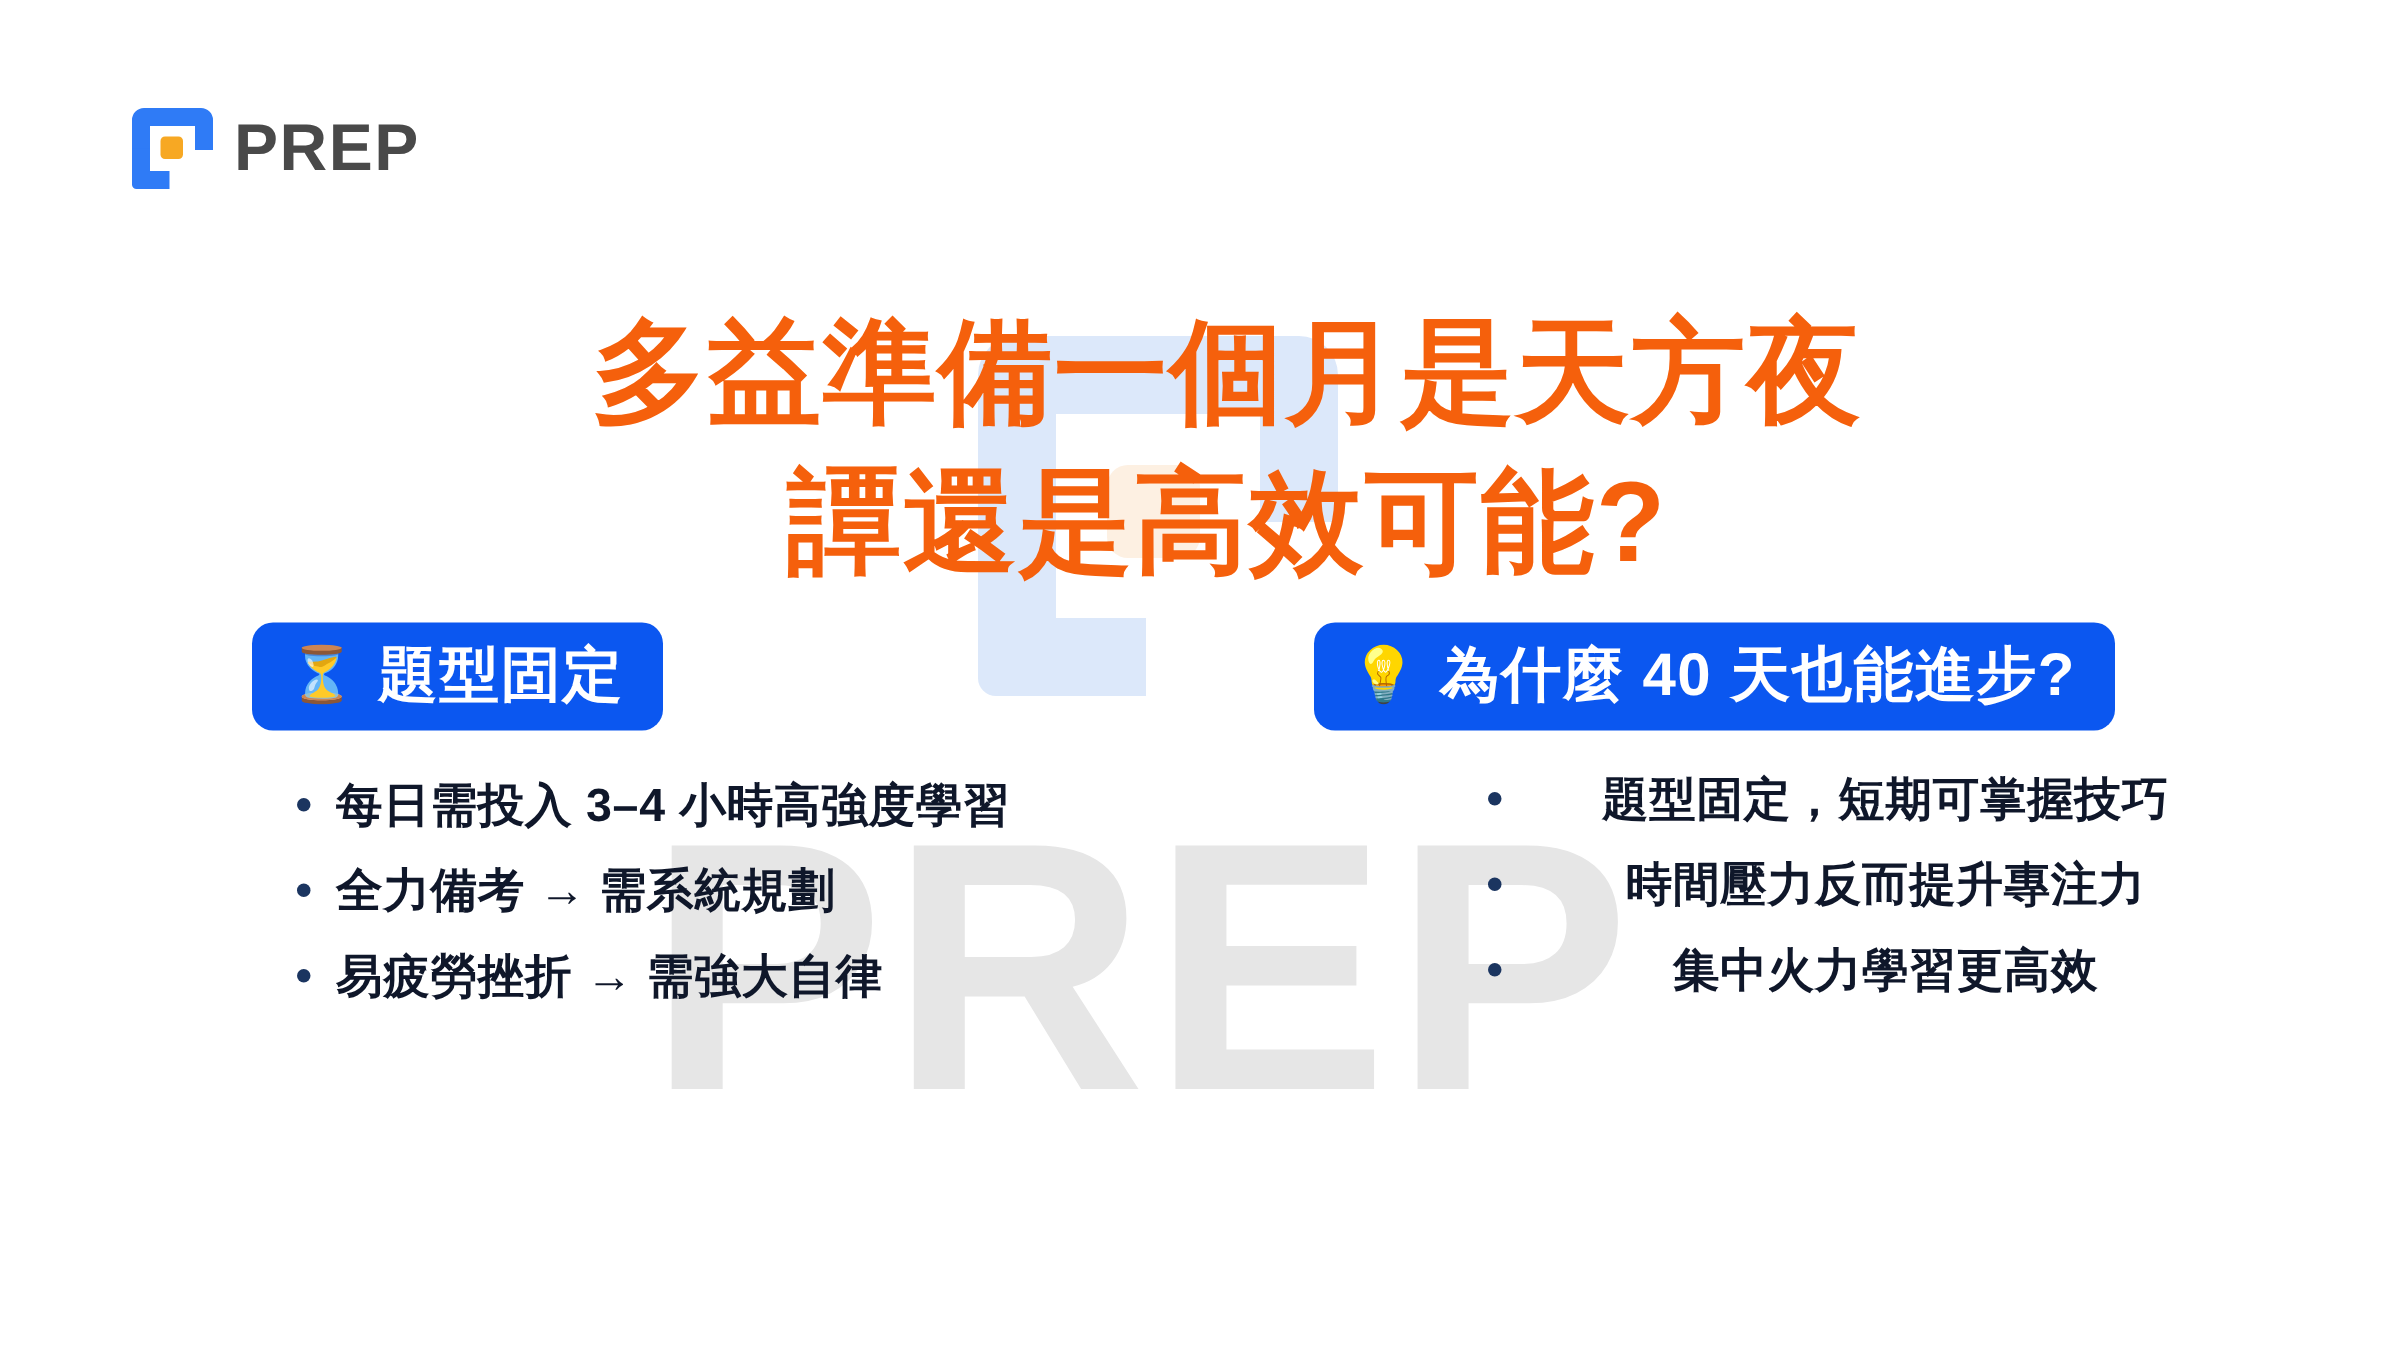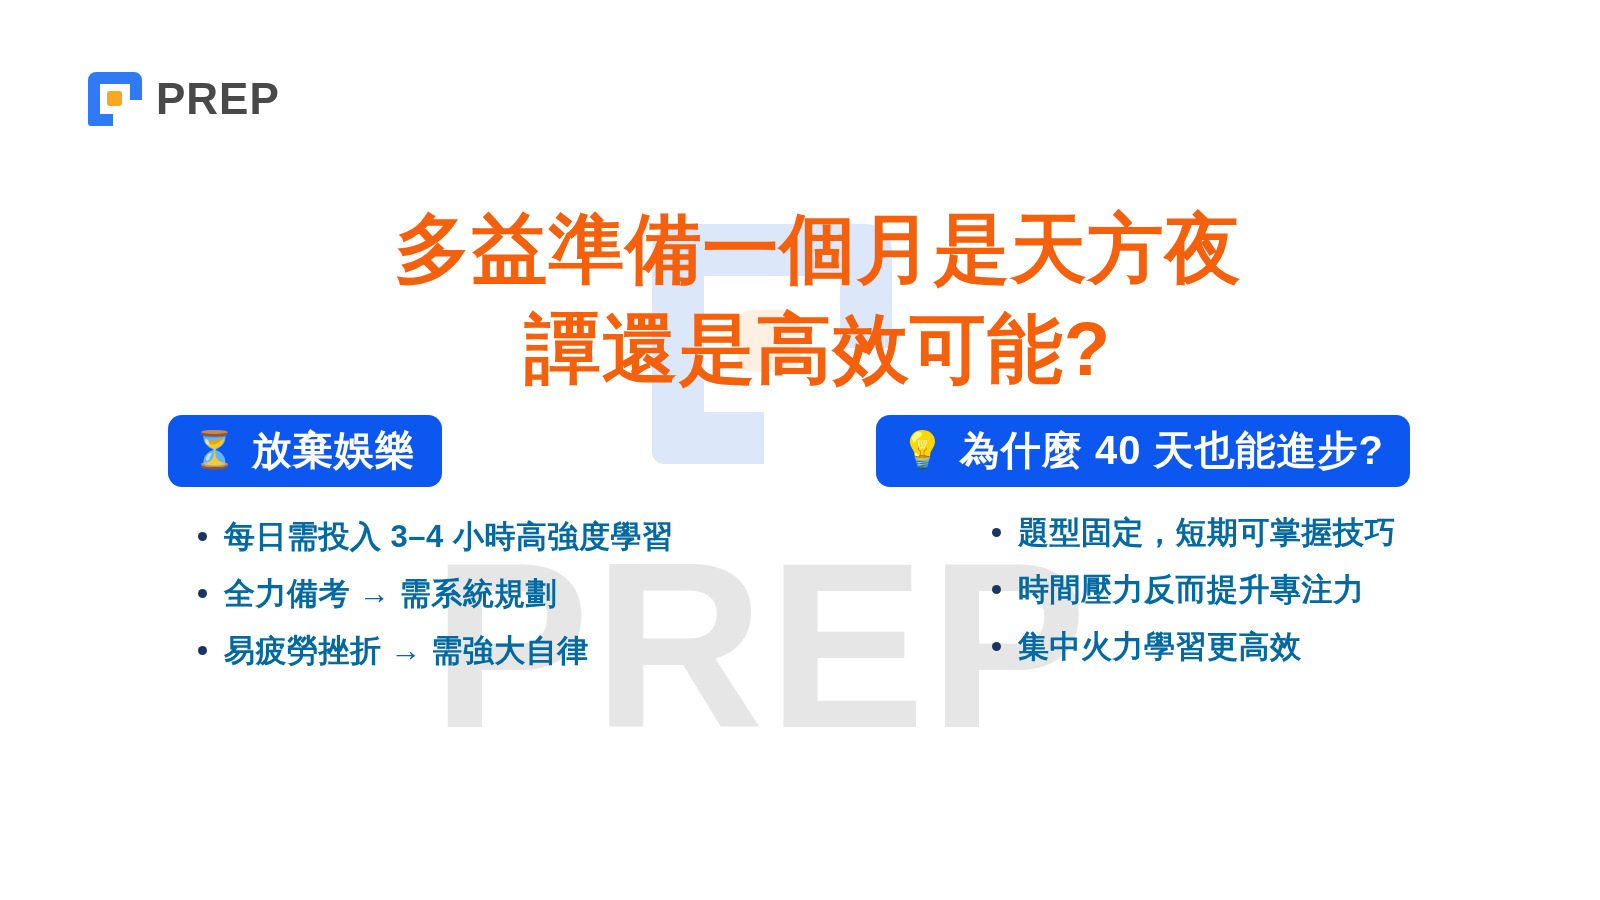--- a/index.html
+++ b/index.html
@@ -180,41 +180,41 @@
   }
 
   .bullets {
     list-style: none;
     margin: 0;
     padding: 0;
     margin-top: 34px;
   }
   .bullets li {
     position: relative;
-    color: #0369a1;
+    color: #0f172a;
     font-size: 31px;
     font-weight: 700;
     line-height: 1;
     padding-left: 44px;
     margin-bottom: 26px;
     letter-spacing: 0.5px;
     white-space: nowrap;
   }
   .bullets li::before {
     content: "";
     position: absolute;
     left: 18px;
     top: 11px;
     width: 9px;
     height: 9px;
     border-radius: 50%;
     background: #1b3560;
   }
   .col-left  .bullets { margin-left: 12px; }
-  .col-right .bullets { margin-left: 98px; margin-top: 30px; }
+  .col-right .bullets { margin-left: 98px; margin-top: 30px; text-align: center; }
 </style>
 </head>
 <body>
 
 <div id="slide">
 
   <div class="wm-mark">
     <div class="wm-outer"></div>
     <div class="wm-notch"></div>
     <div class="wm-stem"></div>
@@ -234,21 +234,21 @@
   </div>
 
   <h1 class="title">
     <span class="tline">多益準備一個月是天方夜</span>
     <span class="tline">譚還是高效可能?</span>
   </h1>
 
   <div class="col col-left">
     <div class="badge">
       <span class="badge-emoji">⏳</span>
-      <span>放棄娛樂</span>
+      <span>題型固定</span>
     </div>
     <ul class="bullets">
       <li>每日需投入 3–4 小時高強度學習</li>
       <li>全力備考 → 需系統規劃</li>
       <li>易疲勞挫折 → 需強大自律</li>
     </ul>
   </div>
 
   <div class="col col-right">
     <div class="badge">

